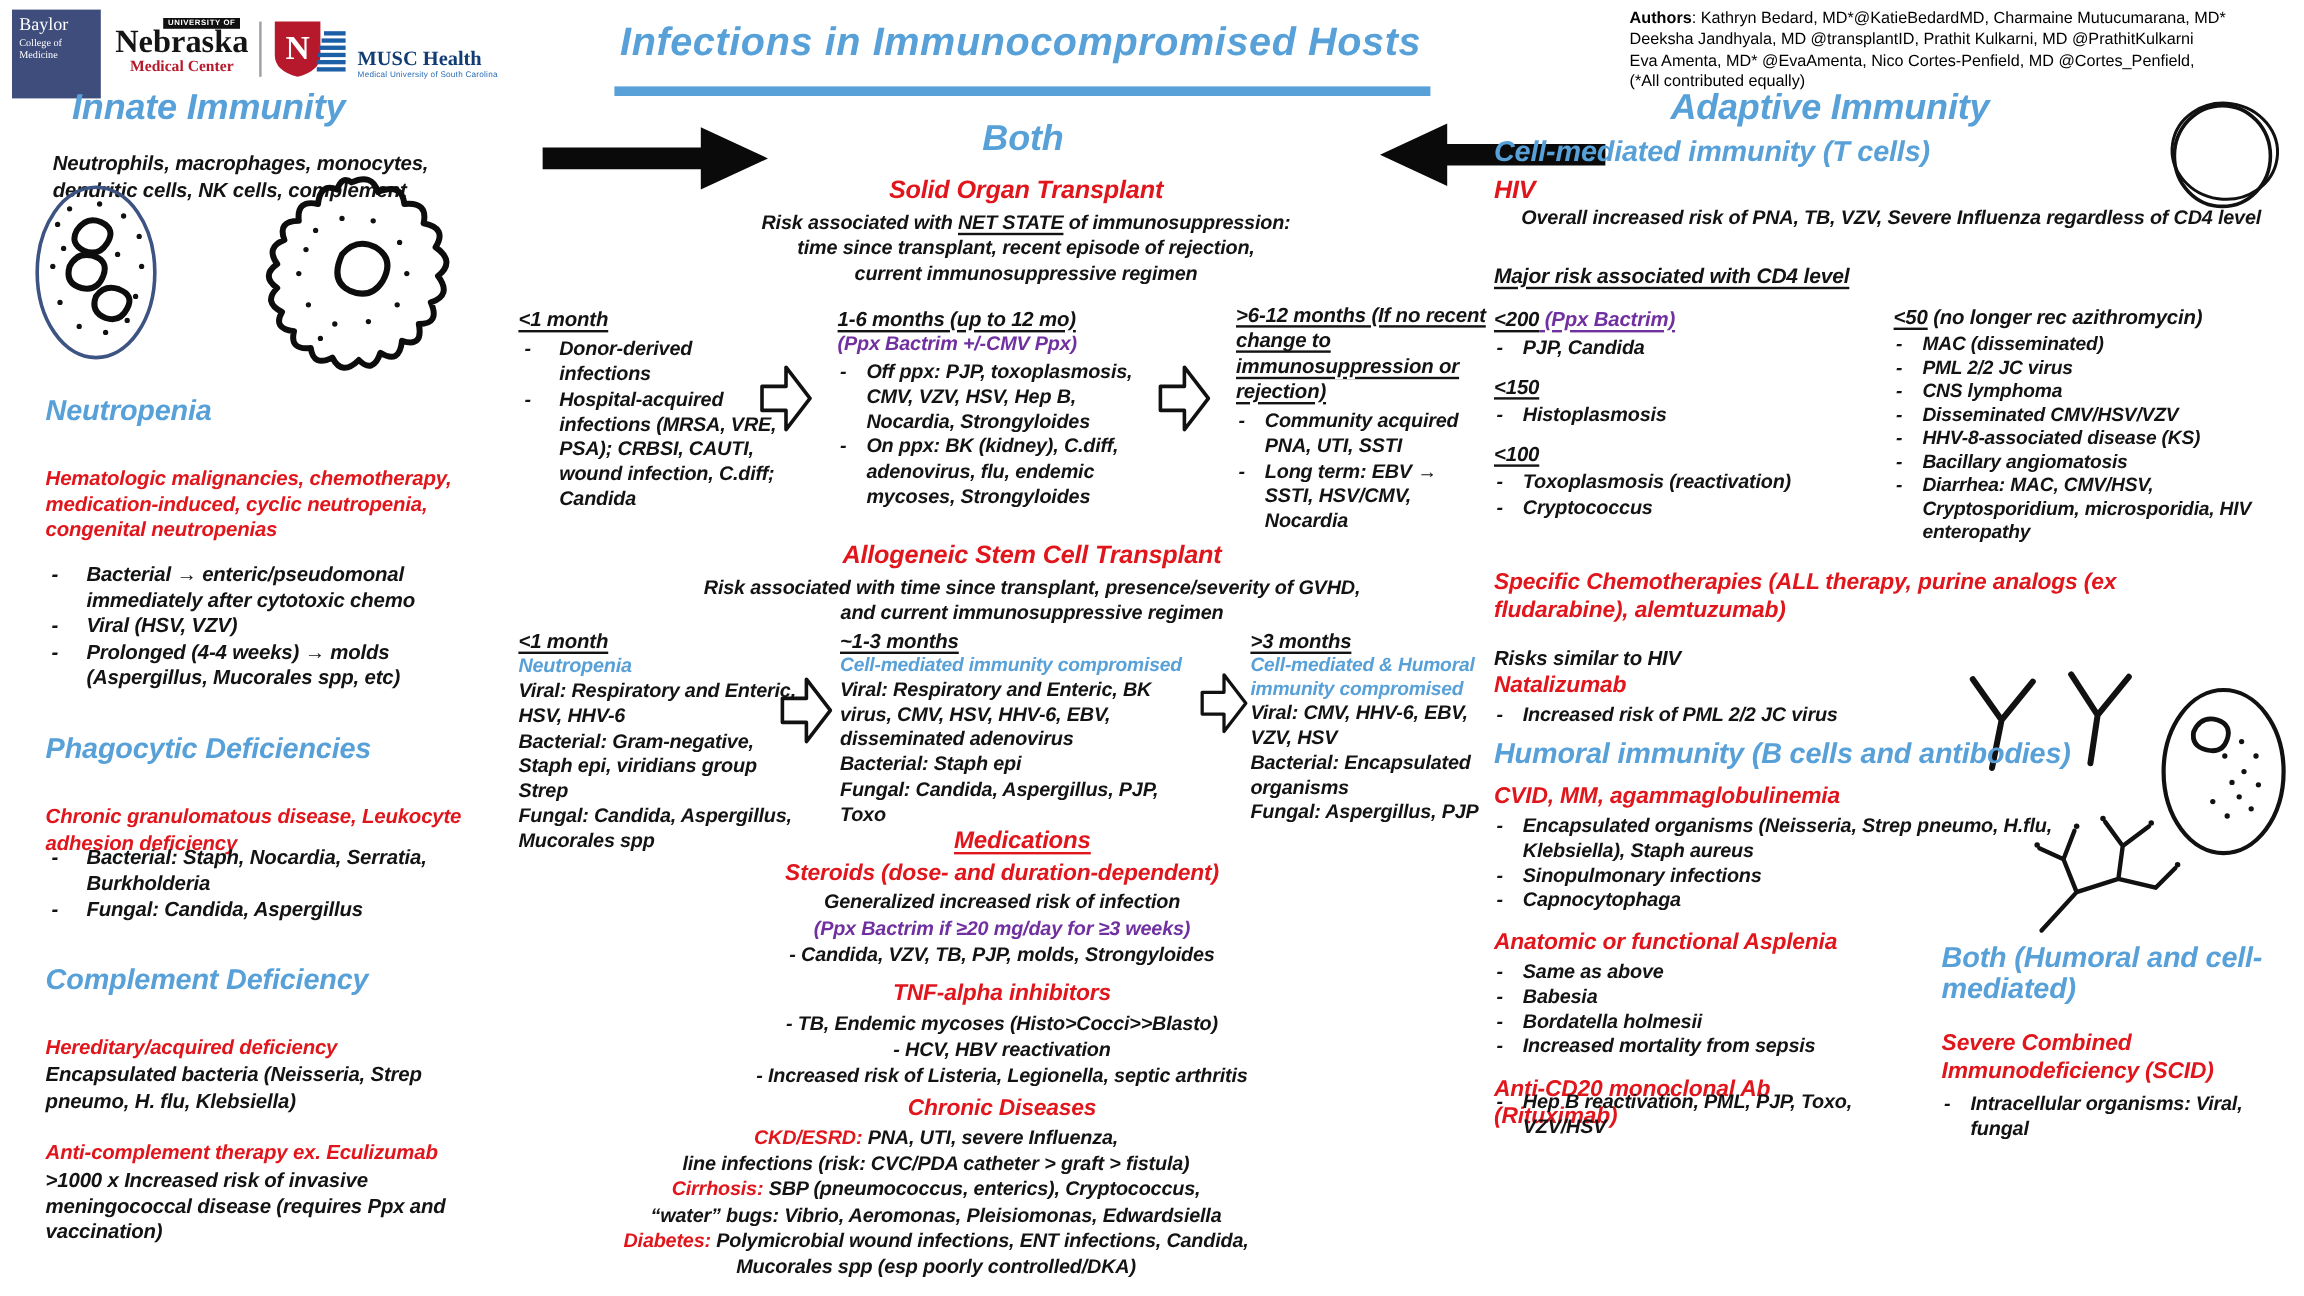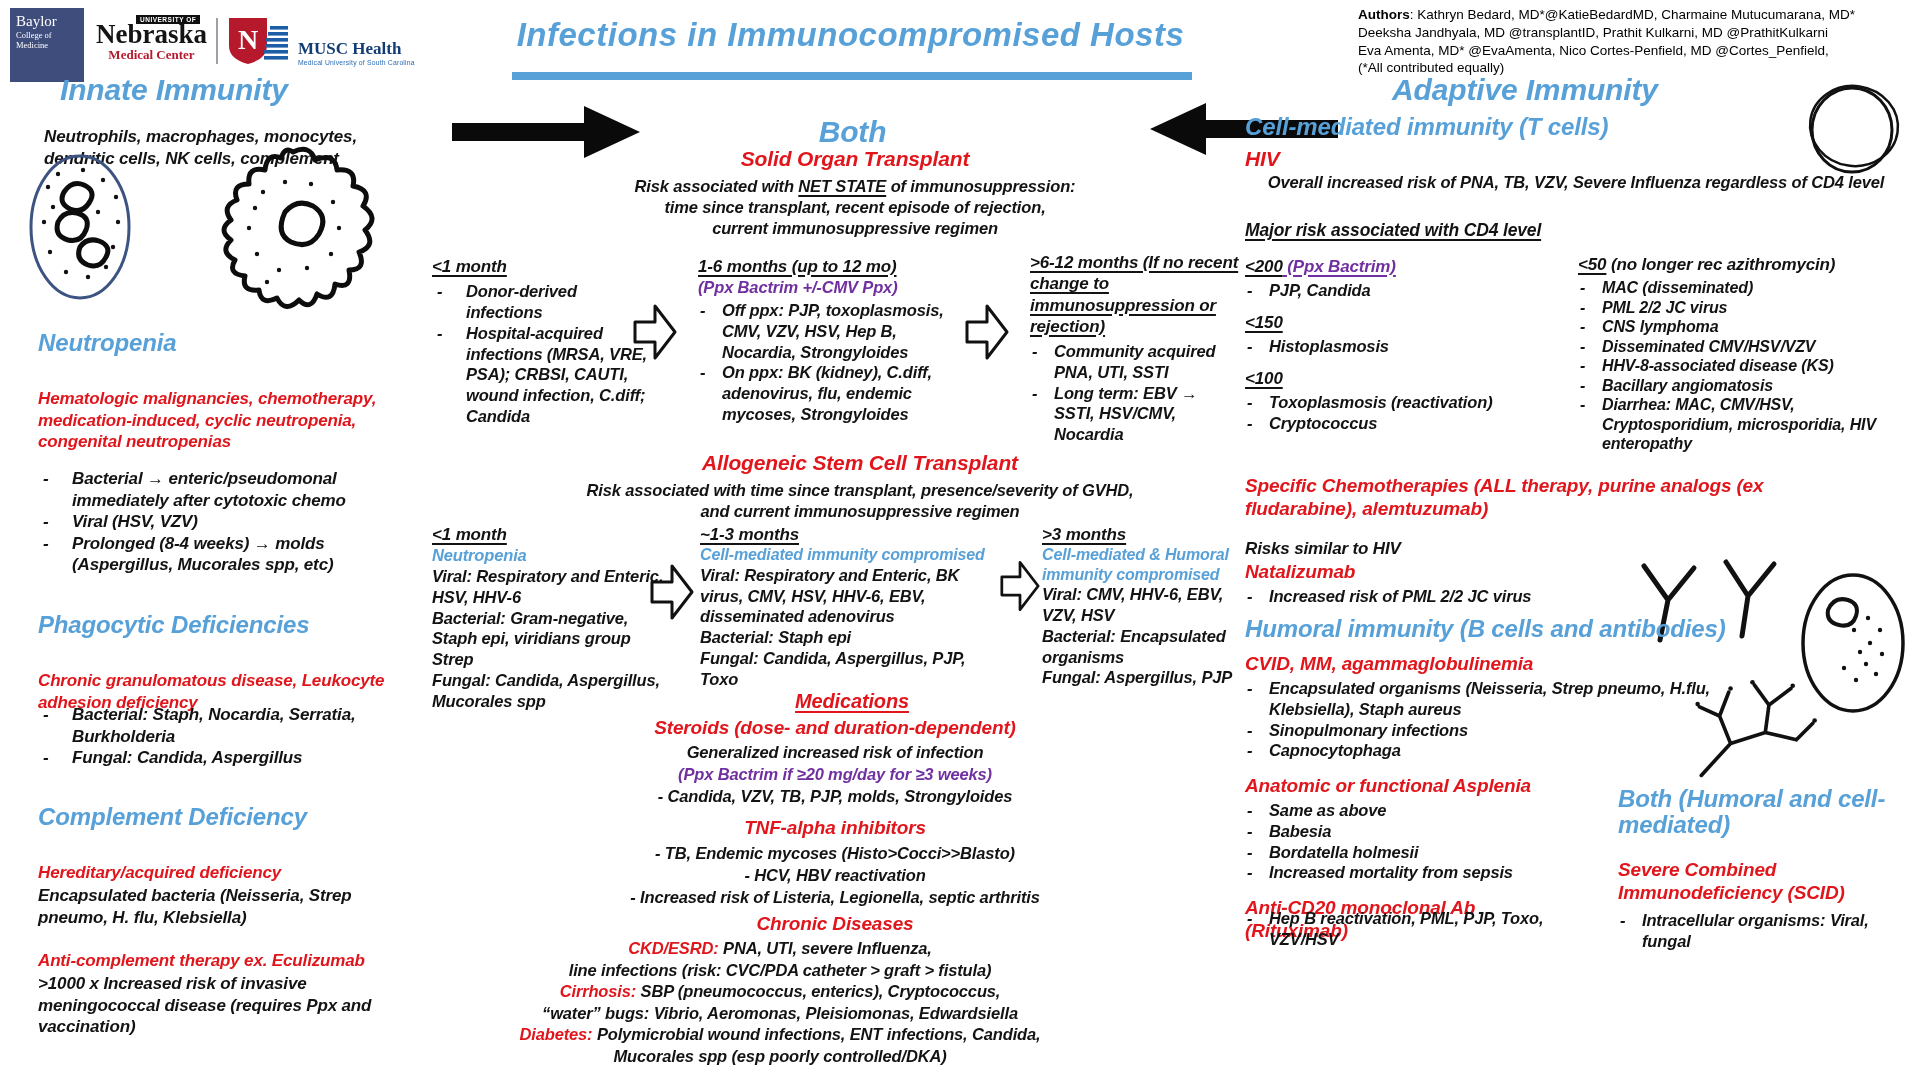--- a/index.html
+++ b/index.html
@@ -143,21 +143,21 @@
         <circle cx="52" cy="140" r="2.2"></circle>
         <circle cx="40" cy="66" r="2.2"></circle>
     </g>
   </svg>
 
   <div class="abs hand blue h-sec" style="left:38px;top:330px;width:300px;">Neutropenia</div>
   <div class="abs hand red body17" style="left:38px;top:376px;width:372px;">Hematologic malignancies, chemotherapy, medication-induced, cyclic neutropenia, congenital neutropenias</div>
   <ul class="abs hand body17 blist" style="left:38px;top:468px;width:372px;">
     <li>Bacterial → enteric/pseudomonal immediately after cytotoxic chemo</li>
     <li>Viral (HSV, VZV)</li>
-    <li>Prolonged (8-4 weeks) → molds (Aspergillus, Mucorales spp, etc)</li>
+    <li>Prolonged (4-4 weeks) → molds (Aspergillus, Mucorales spp, etc)</li>
   </ul>
 
   <div class="abs hand blue h-sec" style="left:38px;top:612px;width:330px;">Phagocytic Deficiencies</div>
   <div class="abs hand red body17" style="left:38px;top:658px;width:360px;">Chronic granulomatous disease, Leukocyte adhesion deficiency</div>
   <ul class="abs hand body17 blist" style="left:38px;top:704px;width:372px;">
     <li>Bacterial: Staph, Nocardia, Serratia, Burkholderia</li>
     <li>Fungal: Candida, Aspergillus</li>
   </ul>
 
   <div class="abs hand blue h-sec" style="left:38px;top:804px;width:340px;">Complement Deficiency</div>
@@ -166,21 +166,21 @@
   <div class="abs hand red body17" style="left:38px;top:938px;width:390px;">Anti-complement therapy ex. Eculizumab</div>
   <div class="abs hand body17" style="left:38px;top:961px;width:350px;">&gt;1000 x Increased risk of invasive meningococcal disease (requires Ppx and vaccination)</div>
 
   <svg class="abs" style="left:452px;top:103px;" width="190" height="58" viewBox="0 0 190 58">
     <polygon points="0,20 132,20 132,3 188,29 132,55 132,38 0,38" fill="#0a0a0a"></polygon>
   </svg>
   <svg class="abs" style="left:1148px;top:100px;" width="190" height="58" viewBox="0 0 190 58">
     <polygon points="190,20 58,20 58,3 2,29 58,55 58,38 190,38" fill="#0a0a0a"></polygon>
   </svg>
 
-  <div class="abs hand blue h-col center" style="left:770px;top:100px;width:165px;margin-top:16px;">Both</div>
+  <div class="abs hand blue h-col center" style="left:770px;top:100px;width:165px;">Both</div>
 
   <div class="abs hand red h-red center" style="left:605px;top:146px;width:500px;font-size:21px;">Solid Organ Transplant</div>
   <div class="abs hand body16 center" style="left:555px;top:176px;width:600px;">
     <div><span>Risk associated with </span><span class="u">NET STATE</span><span> of immunosuppression:</span></div>
     <div>time since transplant, recent episode of rejection,</div>
     <div>current immunosuppressive regimen</div>
   </div>
 
   <div class="abs hand" style="left:432px;top:256px;width:218px;">
     <div class="thead u">&lt;1 month</div>

